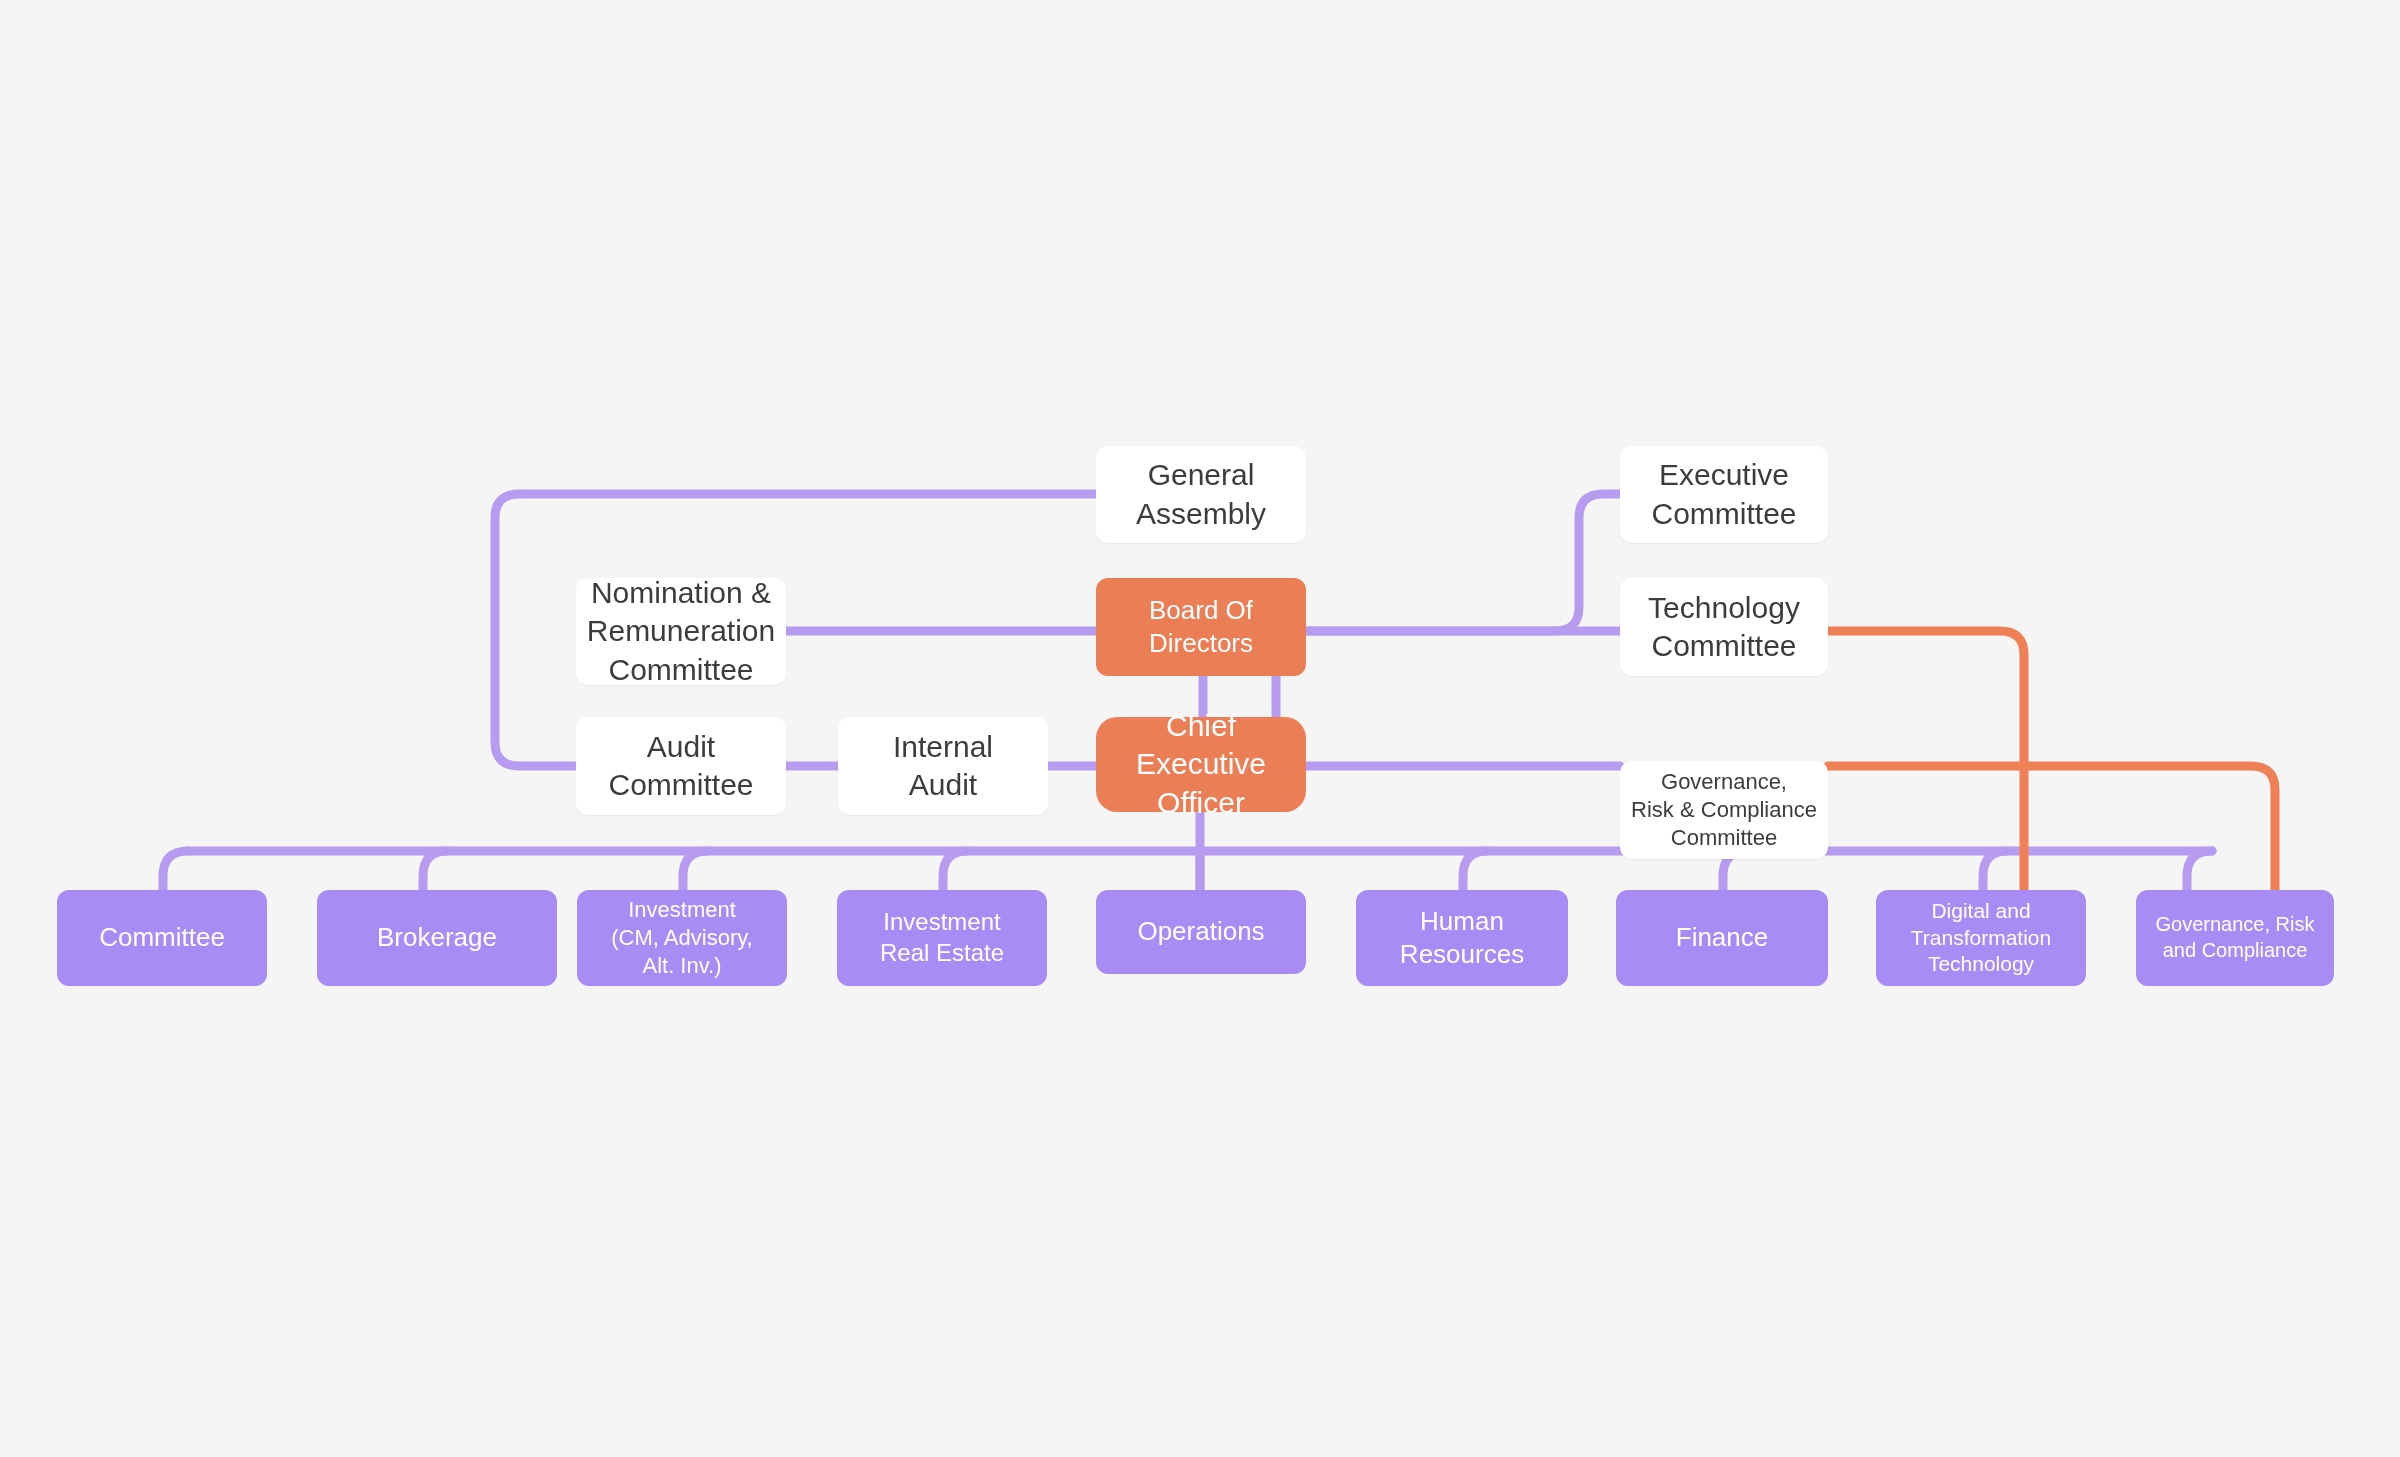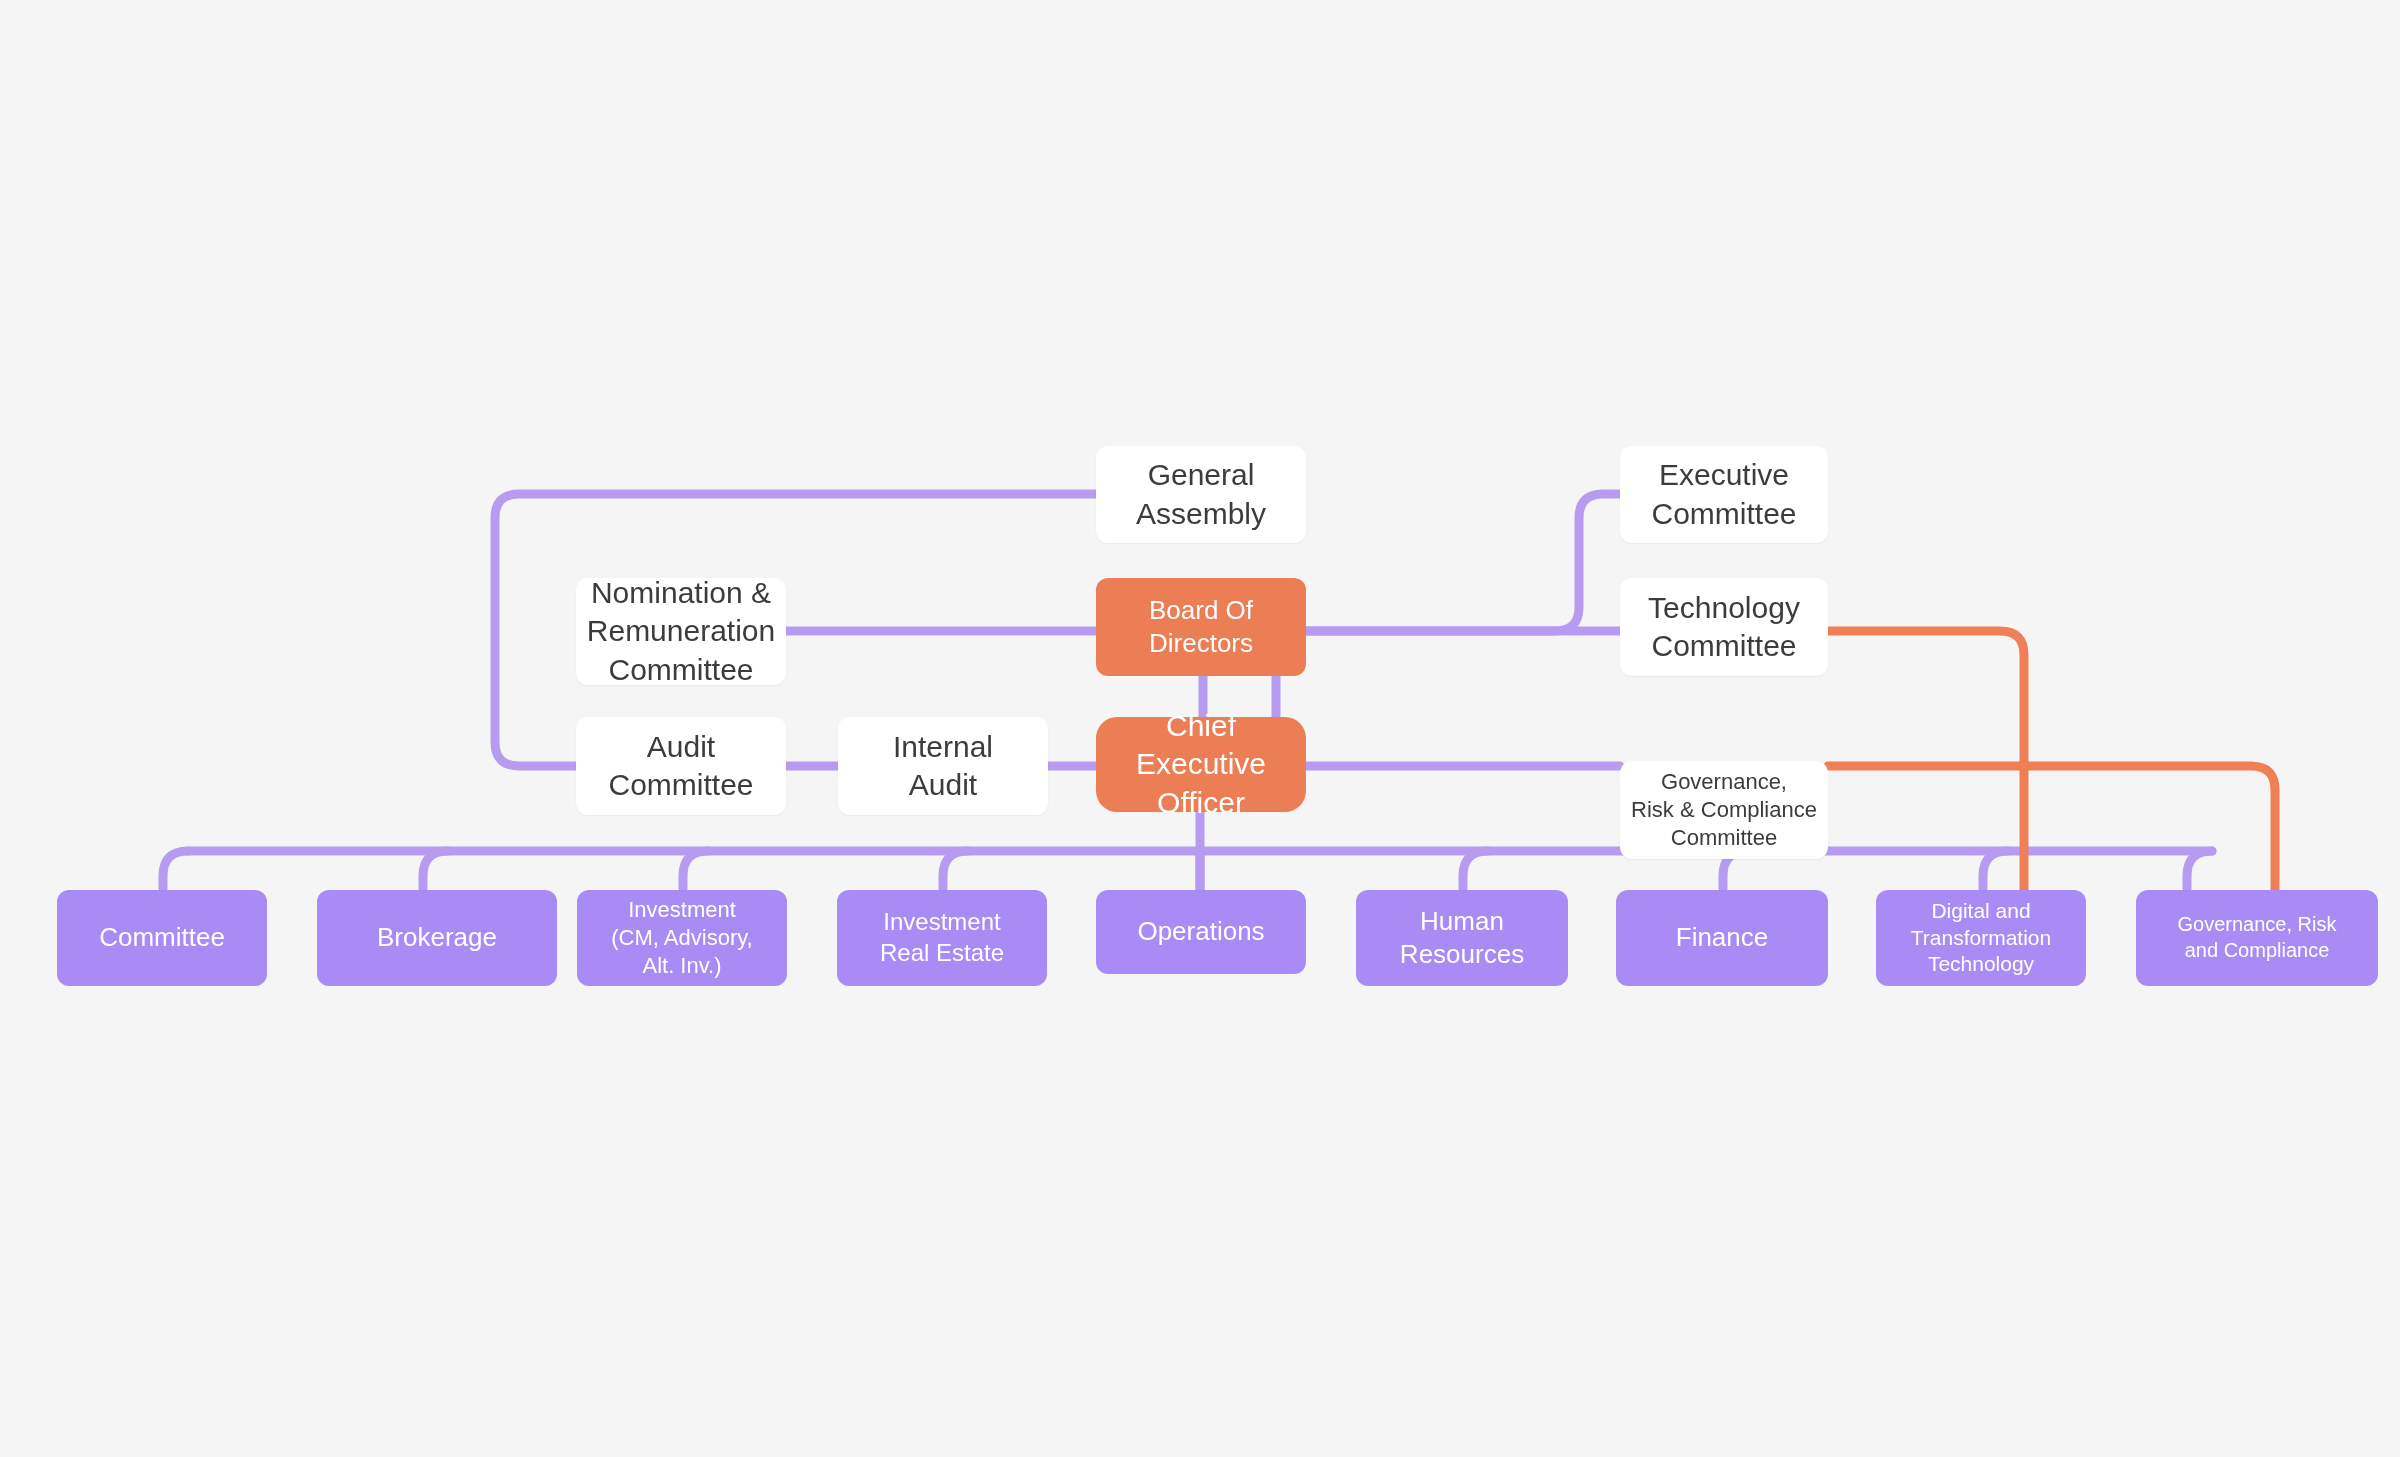--- a/index.html
+++ b/index.html
@@ -187,18 +187,18 @@
   <div class="node node-purple fs-26" style="left:1616px; top:890px; width:212px; height:96px;">
     <span>Finance</span>
   </div>
 
   <div class="node node-purple fs-21" style="left:1876px; top:890px; width:210px; height:96px;">
     <span>Digital and
 Transformation
 Technology</span>
   </div>
 
-  <div class="node node-purple fs-20" style="left:2136px; top:890px; width:242px; height:96px;">
+  <div class="node node-purple fs-20" style="left:2136px; top:890px; width:198px; height:96px;">
     <span>Governance, Risk
 and Compliance</span>
   </div>
 
 </div>
 
 </body></html>

